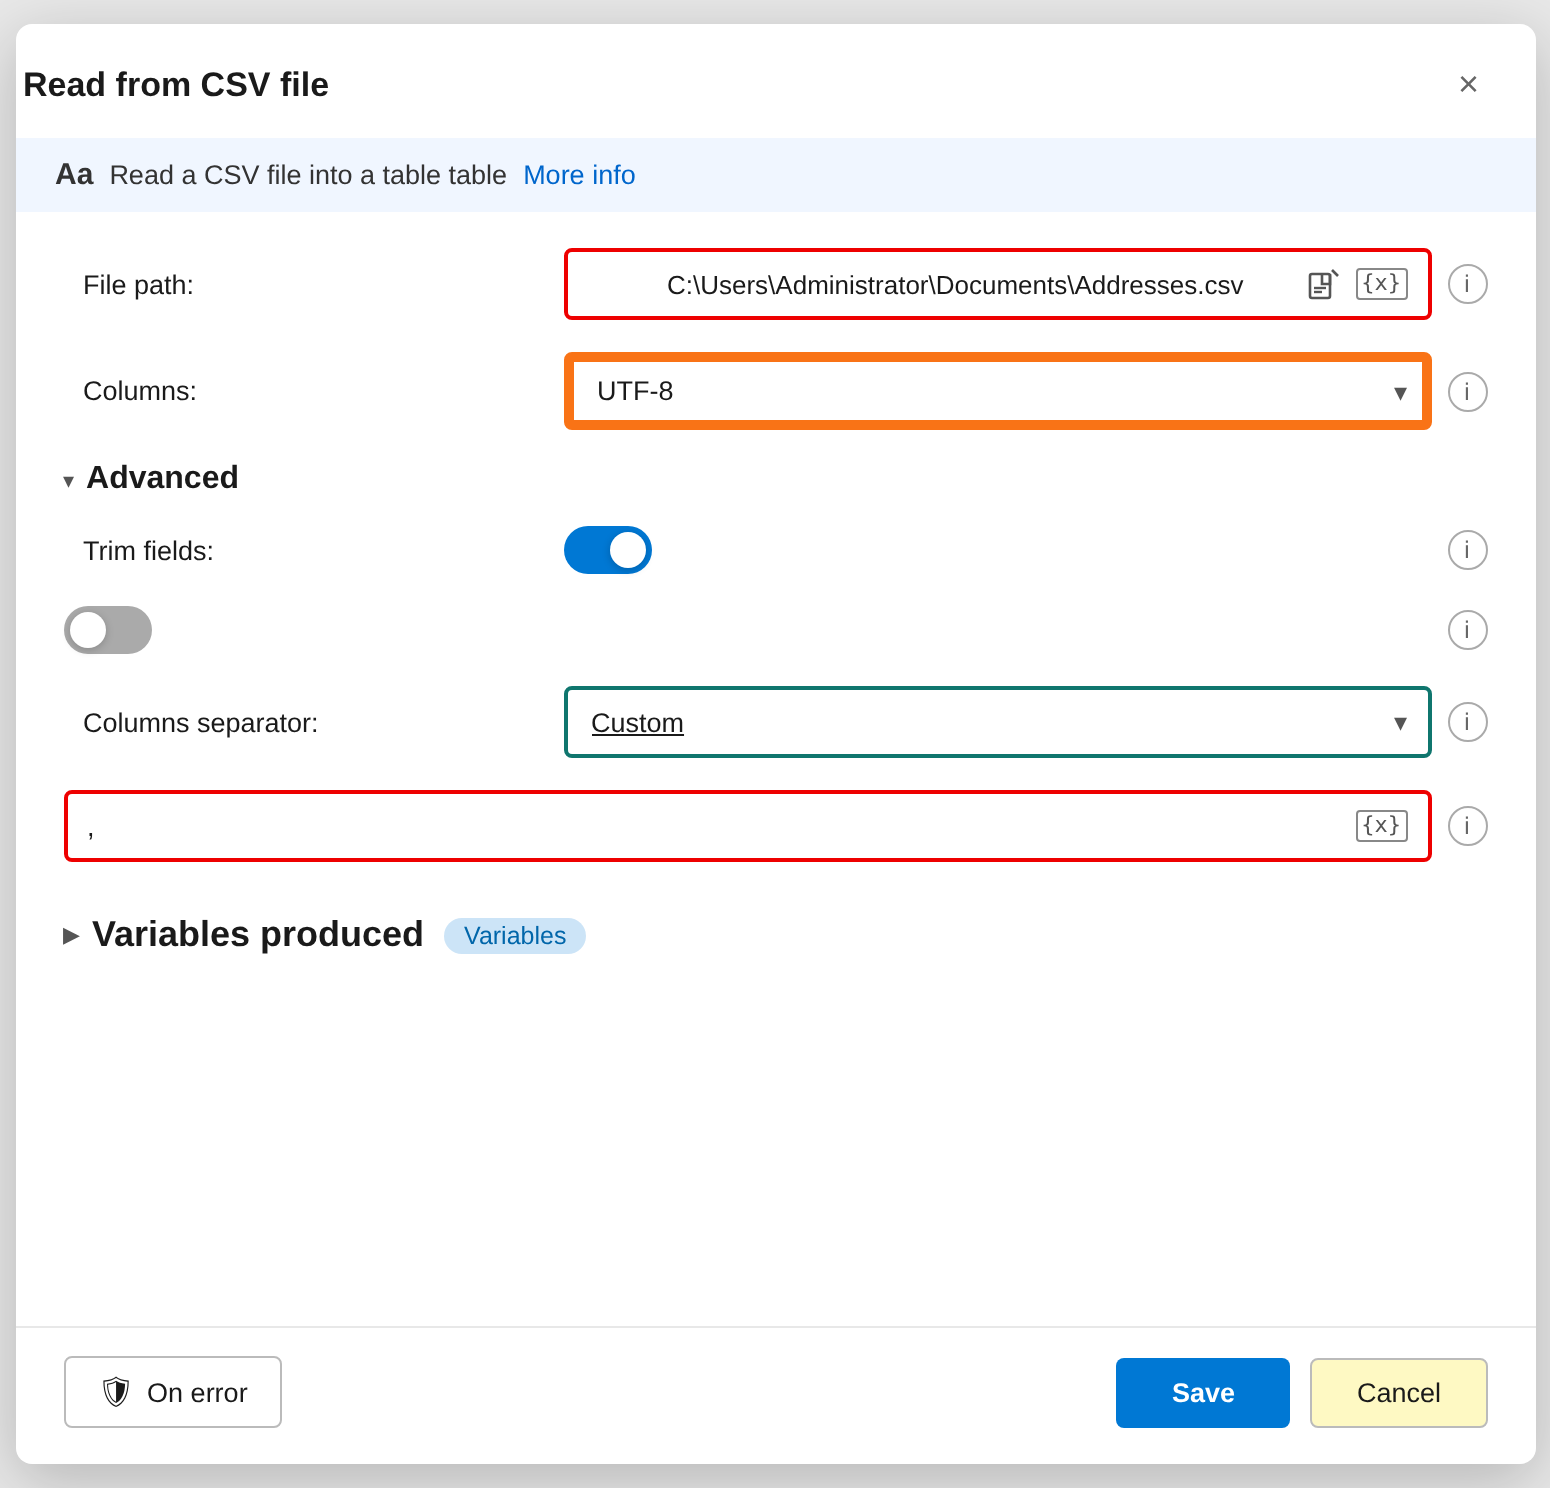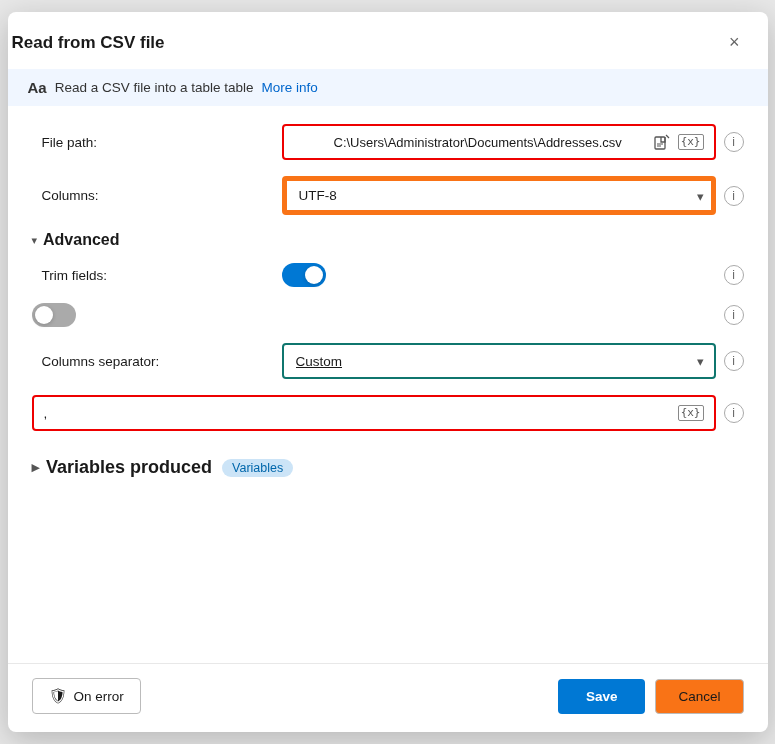--- a/index.html
+++ b/index.html
@@ -298,21 +298,21 @@
       background: #0078d4;
       color: #fff;
       border: none;
       border-radius: 4px;
       padding: 9px 28px;
       font-size: 13.5px;
       font-weight: 600;
       cursor: pointer;
     }
     .cancel-btn {
-      background: #f97316;
+      background: #fef9c3;
       color: #1a1a1a;
       border: 1.5px solid #bbb;
       border-radius: 4px;
       padding: 9px 22px;
       font-size: 13.5px;
       cursor: pointer;
     }
     .var-icon {
       font-size: 11px;
       border: 1.5px solid #888;

